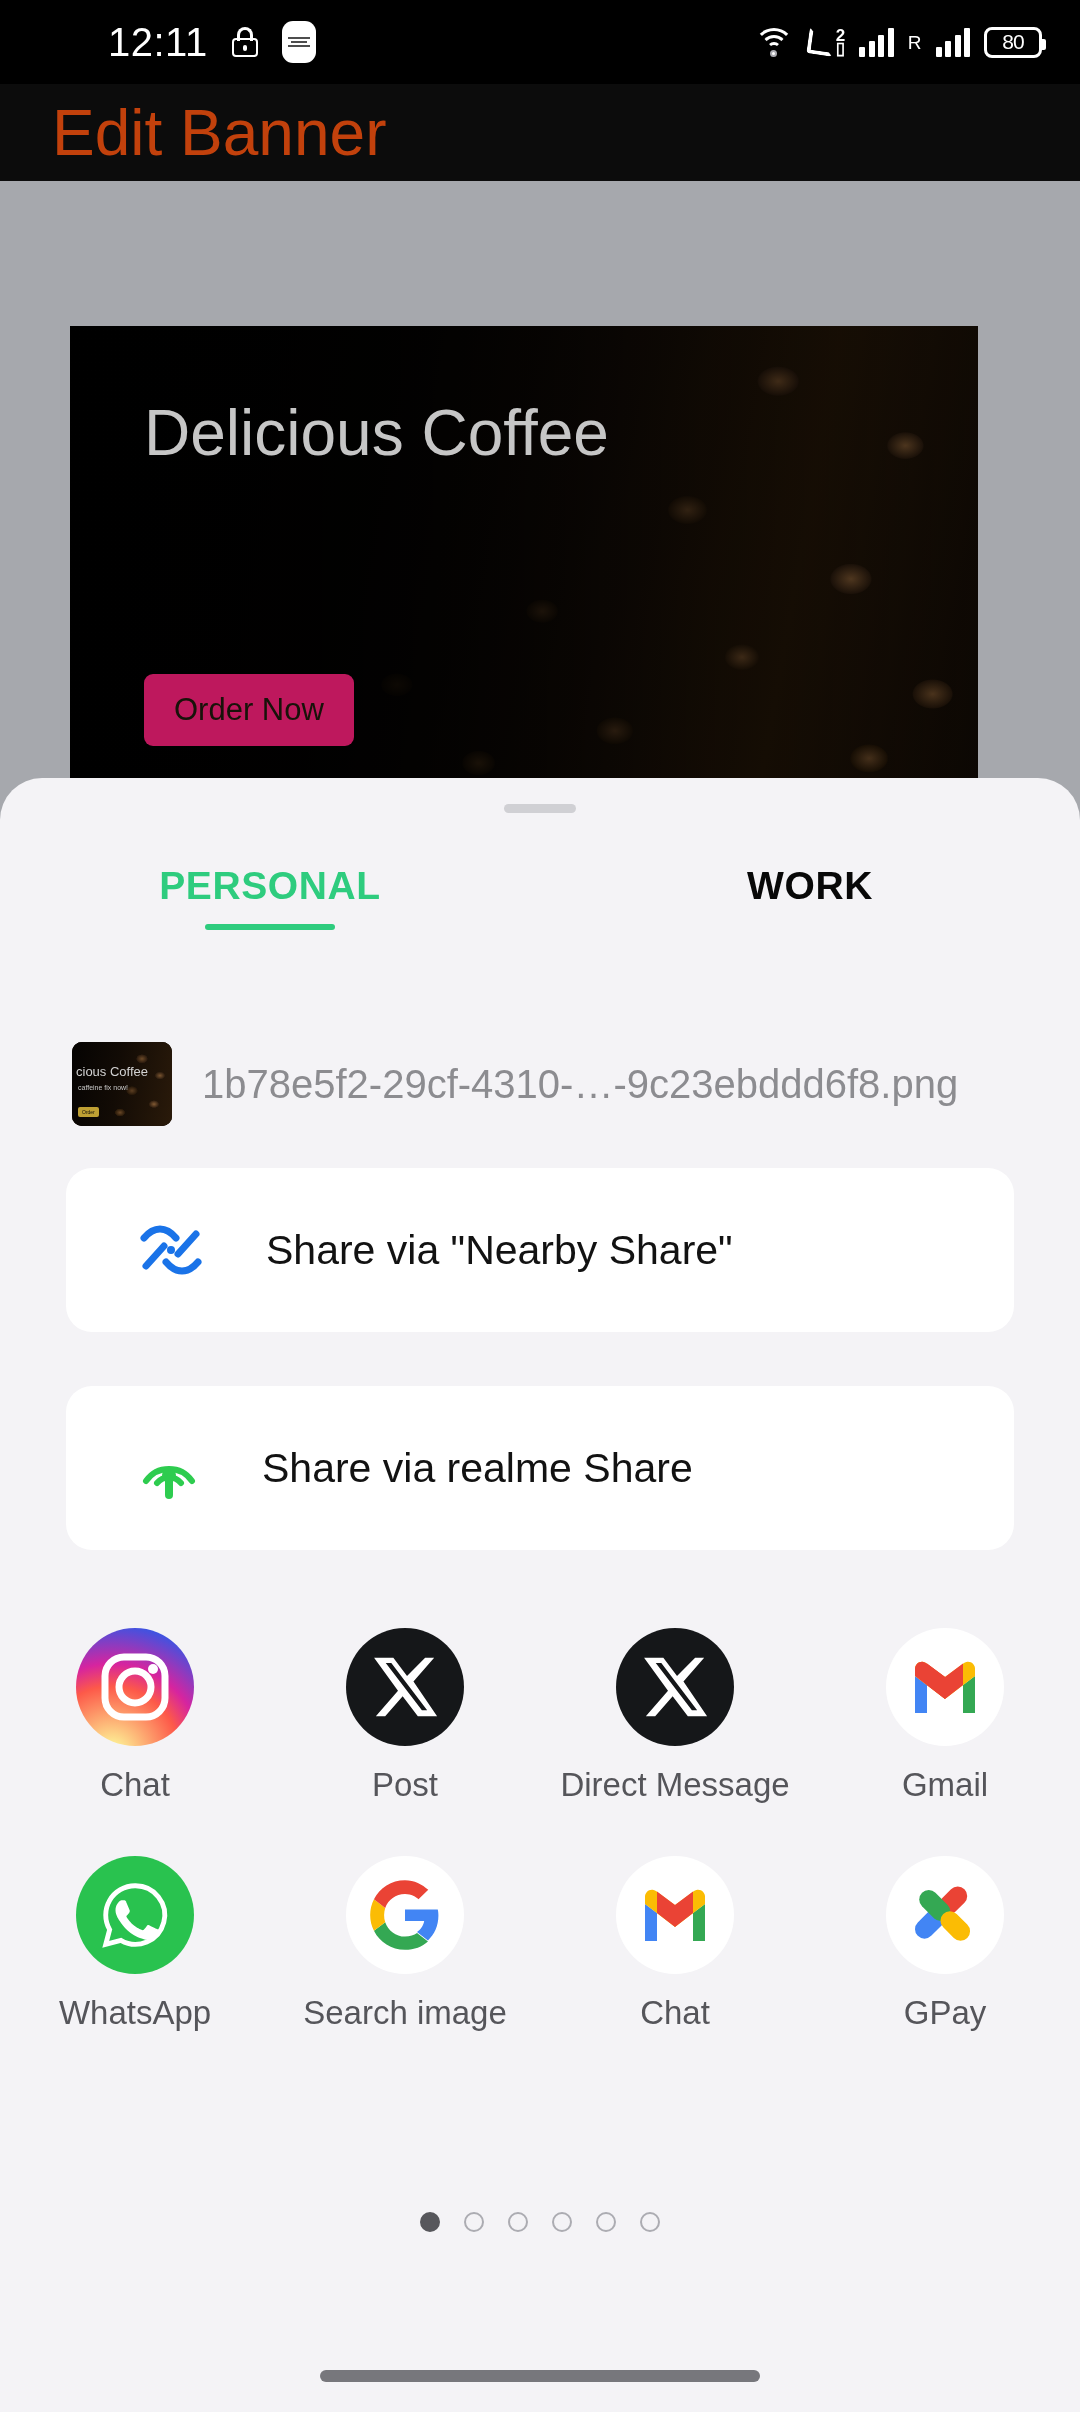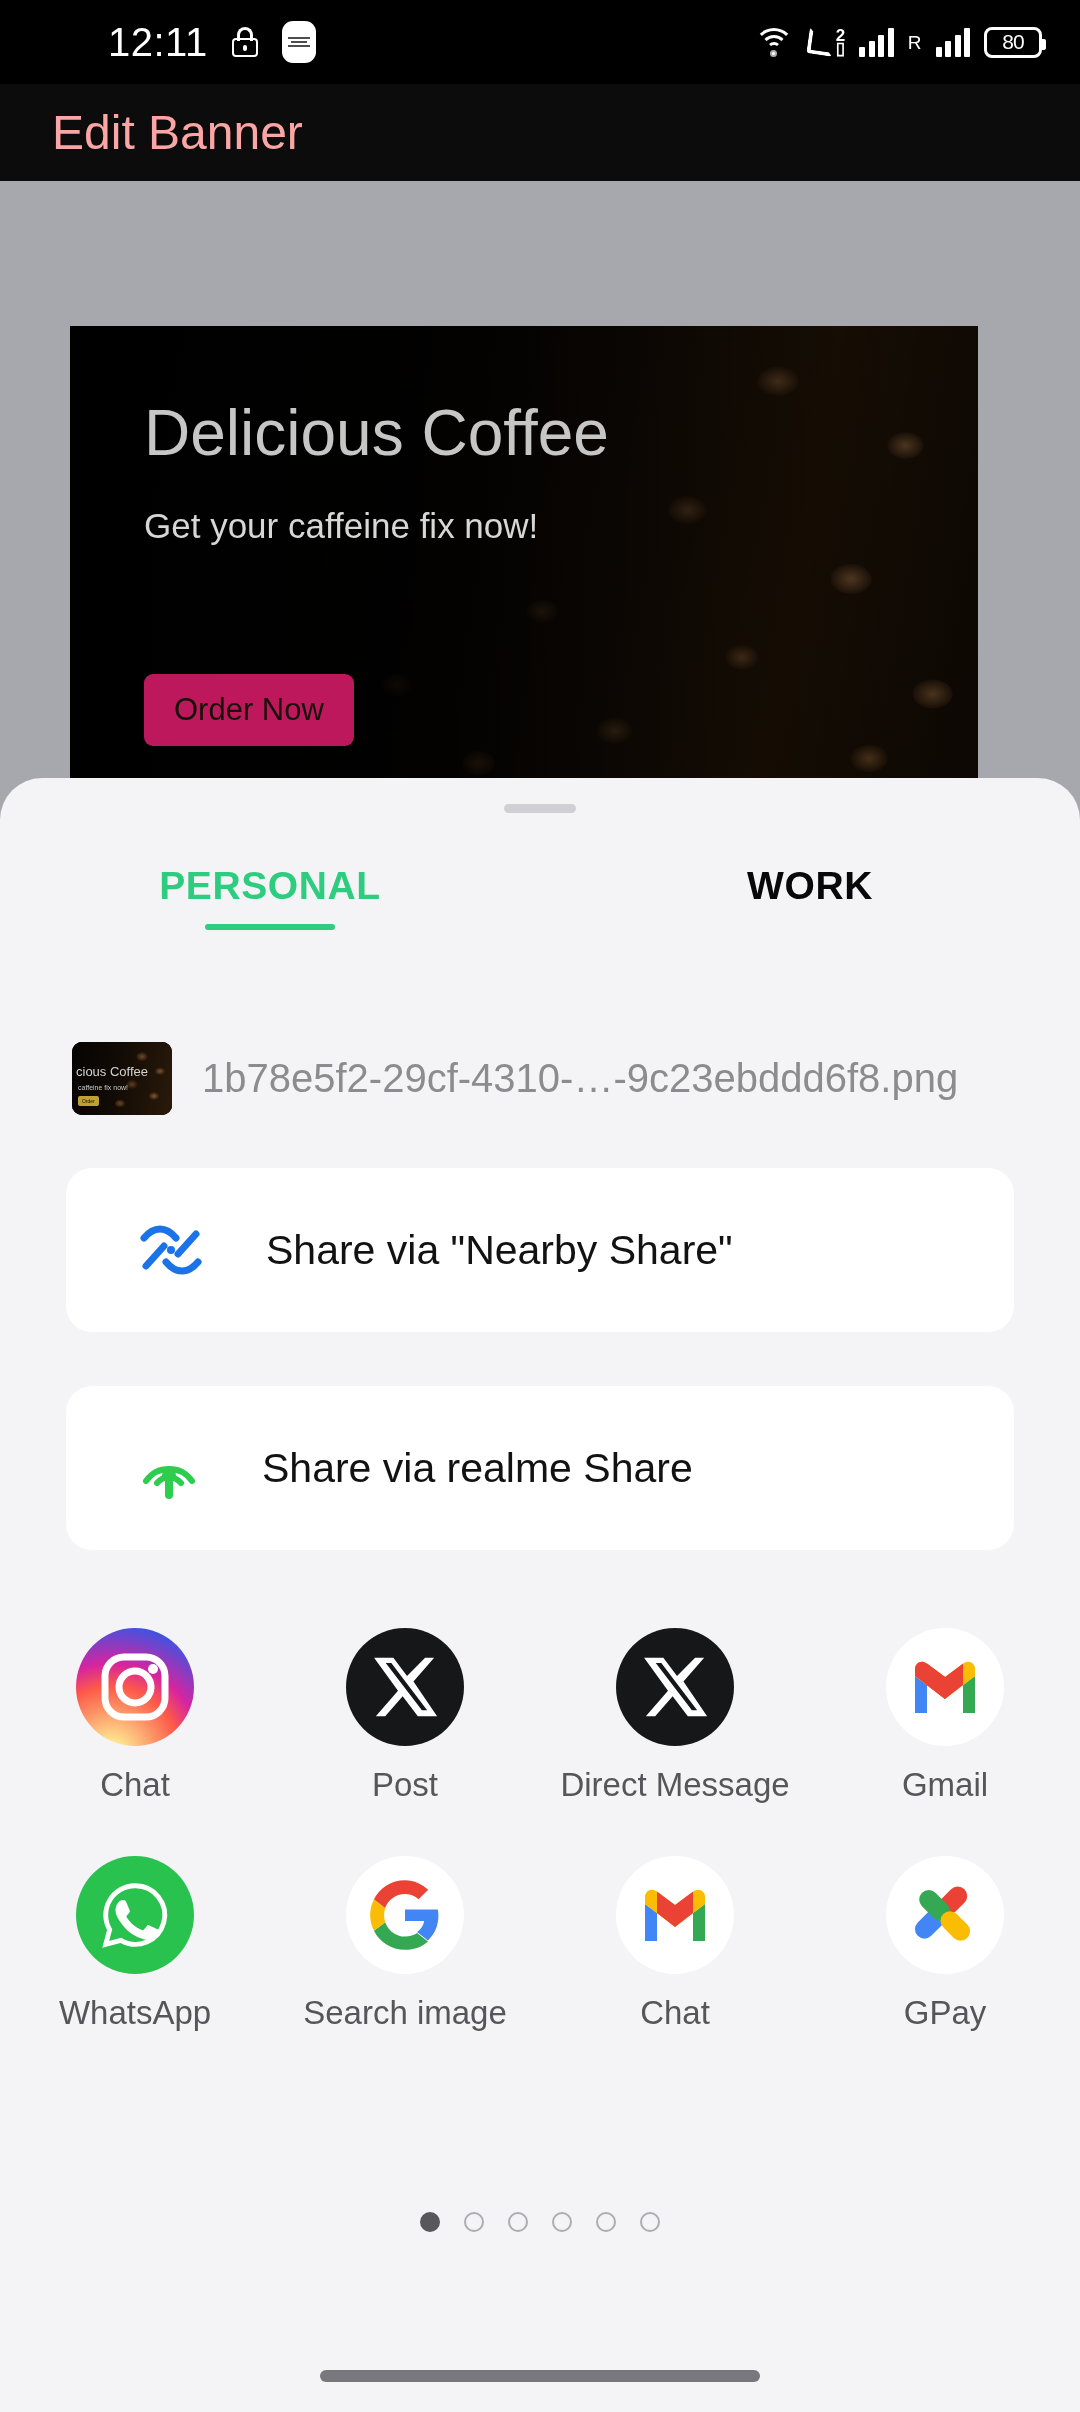--- a/index.html
+++ b/index.html
@@ -43,21 +43,21 @@
   .rlabel{color:#fff;font-size:19px;line-height:19px;}
   .batt{width:58px;height:31px;border:3px solid #fff;border-radius:8px;position:relative;display:flex;align-items:center;justify-content:center;}
   .batt:after{content:"";position:absolute;right:-7px;top:9px;width:4px;height:11px;background:#fff;border-radius:0 2px 2px 0;}
   .batt span{color:#fff;font-size:21px;font-weight:normal;letter-spacing:-1px;}
 
   
   .appbar{
     position:absolute;left:0;top:84px;width:1080px;height:97px;
     background:#0c0c0c;display:flex;align-items:center;padding-left:52px;
   }
-  .appbar .title{color:#fca5a5;font-size:48px;}
+  .appbar .title{color:#c2410c;font-size:64px;}
 
   
   .backdrop{position:absolute;left:0;top:181px;width:1080px;height:700px;background:#a6a8ad;}
   .banner{
     position:absolute;left:70px;top:326px;width:908px;height:460px;
     background:#0a0705;overflow:hidden;
   }
   .beans{
     position:absolute;inset:0;
     background-color:#140d07;
@@ -92,21 +92,21 @@
 
   .tabs{position:absolute;left:0;top:86px;width:1080px;display:flex;}
   .tab{flex:1;text-align:center;position:relative;padding-bottom:22px;}
   .tab .lbl{font-size:39px;font-weight:bold;letter-spacing:.6px;}
   .tab.active .lbl{color:#2ecc7e;}
   .tab:not(.active) .lbl{color:#080808;}
   .tab .ind{position:absolute;left:50%;bottom:0;margin-left:-65px;width:130px;height:6px;border-radius:3px;background:#2ecc7e;}
 
   
   .filerow{position:absolute;left:0;top:264px;width:1080px;display:flex;align-items:center;padding:0 72px;gap:30px;}
-  .thumb{width:100px;height:73px;border-radius:10px;overflow:hidden;position:relative;background:#140c06;flex:none;text-decoration:underline;}
+  .thumb{width:100px;height:84px;border-radius:10px;overflow:hidden;position:relative;background:#140c06;flex:none;text-decoration:underline;}
   .thumb .tb-beans{position:absolute;inset:0;
     background-color:#1a1108;
     background-image:
       radial-gradient(ellipse 9px 7px at 70% 20%,#6d4a28 0%,#2a1a0d 60%,transparent 64%),
       radial-gradient(ellipse 8px 6px at 88% 40%,#7a5530 0%,#2c1c0e 60%,transparent 64%),
       radial-gradient(ellipse 9px 7px at 60% 58%,#5d3f22 0%,#241608 60%,transparent 64%),
       radial-gradient(ellipse 8px 6px at 82% 74%,#825a33 0%,#2e1d0f 60%,transparent 64%),
       radial-gradient(ellipse 8px 6px at 48% 84%,#6a4827 0%,#281909 60%,transparent 64%),
       linear-gradient(100deg,#050302 0%,#120b05 45%,#2a1a0a 100%);
   }
@@ -196,21 +196,20 @@
 
 <div class="appbar">
   <div class="title">Edit Banner</div>
 </div>
 
 <div class="backdrop"></div>
 <div class="banner">
   <div class="beans"></div>
   <div class="shade"></div>
   <div class="b-title">Delicious Coffee</div>
-  <div class="b-sub">Get your caffeine fix now!</div>
   <button class="b-btn">Order Now</button>
 </div>
 
 <div class="sheet">
   <div class="grabber"></div>
 
   <div class="tabs">
     <div class="tab active">
       <div class="lbl">PERSONAL</div>
       <div class="ind"></div>

